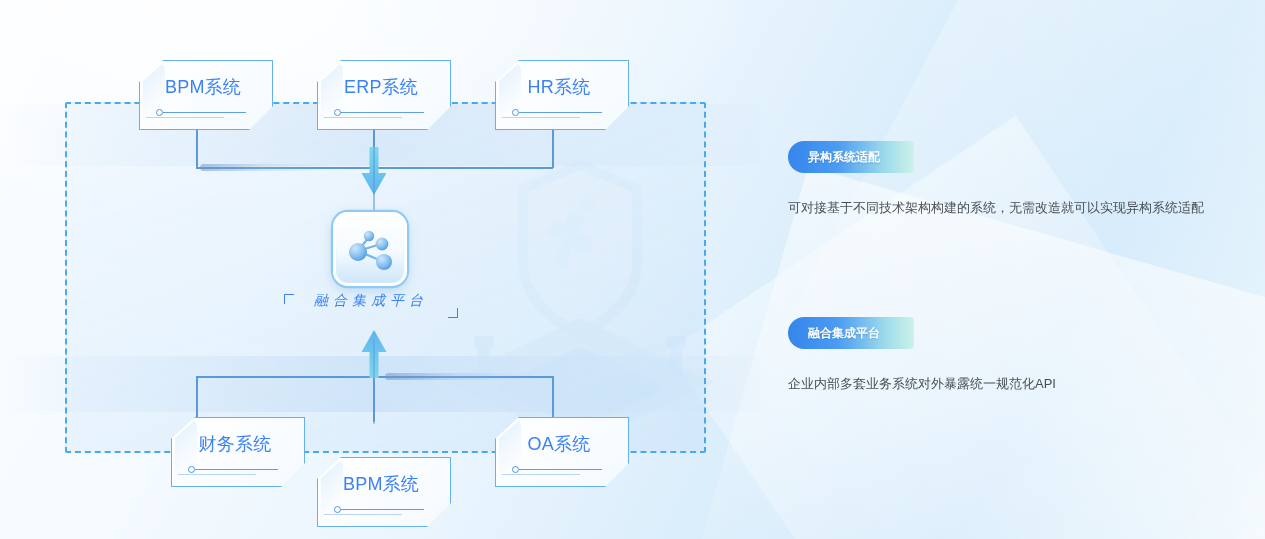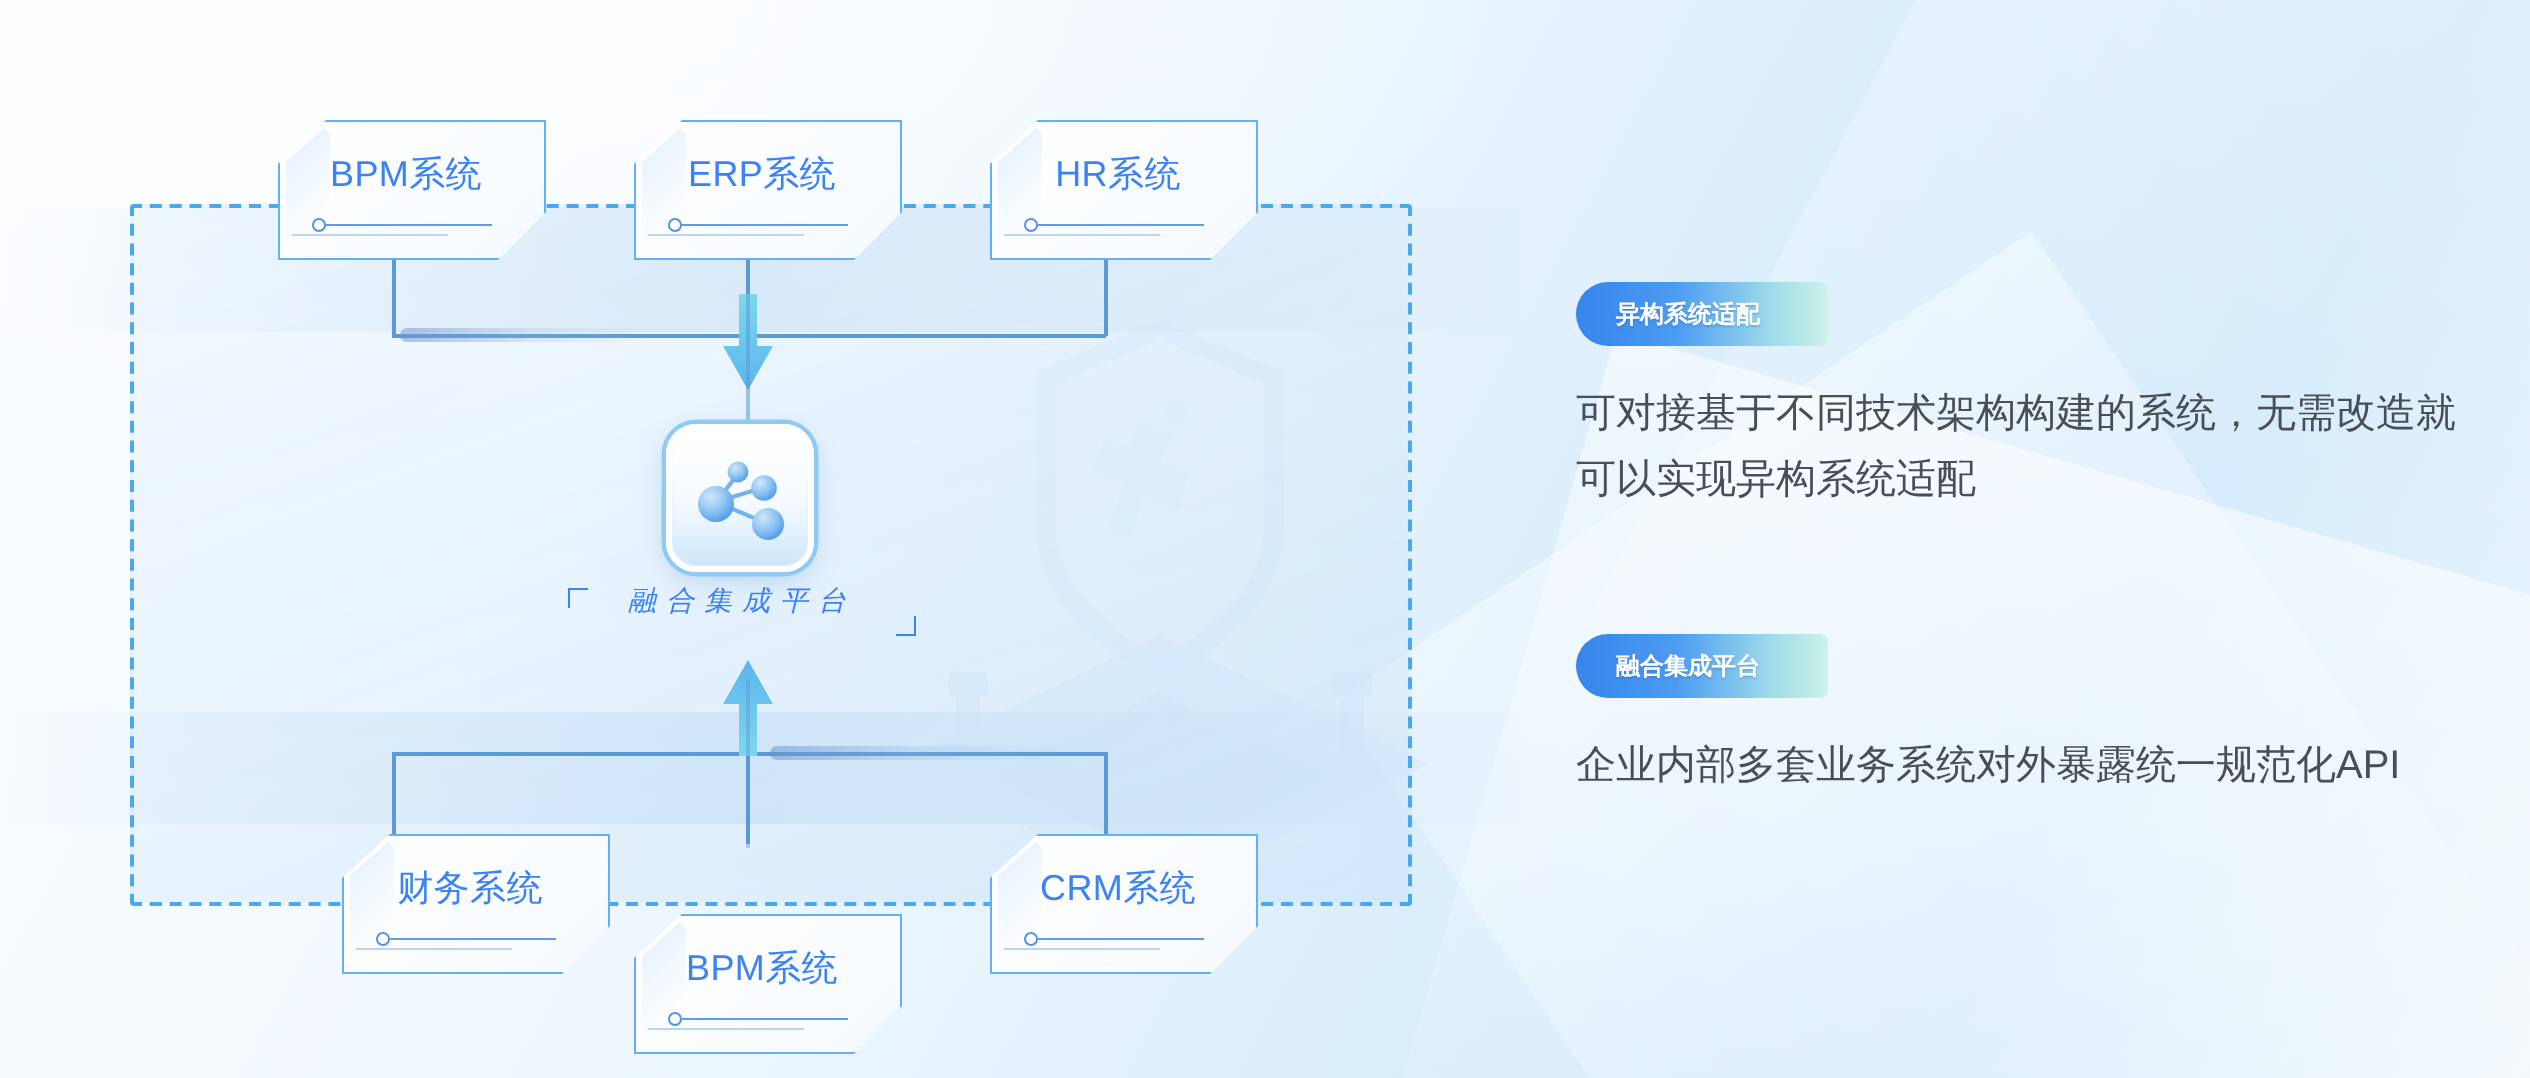--- a/index.html
+++ b/index.html
@@ -205,21 +205,21 @@
     font-weight: bold;
     color: #ffffff;
     border-radius: 16px 4px 4px 16px;
     background: linear-gradient(90deg, #3585ec 0%, #4c9cf2 40%, #9fdcea 78%, #cdf2e9 100%);
     white-space: nowrap;
     text-shadow: 0 1px 1px rgba(40,95,165,.30);
   }
   .feature-desc {
     margin-top: 18px;
     width: 444px;
-    font-size: 20px;
+    font-size: 13px;
     line-height: 33px;
     color: #4a4f57;
   }
 </style>
 </head>
 <body>
 
 <div id="stage">
 
   <div class="glowtop"></div>
@@ -344,21 +344,21 @@
       <div class="node-deco">
         <div class="dot"></div>
         <div class="bar"></div>
         <div class="bar2"></div>
       </div>
     </div>
 
     <div class="node" style="left:495px; top:417px;">
       <div class="node-inner"></div>
       <div class="node-bevel"></div>
-      <div class="node-label">CRM系统</div>
+      <div class="node-label">OA系统</div>
       <div class="node-deco">
         <div class="dot"></div>
         <div class="bar"></div>
         <div class="bar2"></div>
       </div>
     </div>
 
     <div class="platform-icon">
       <svg width="68" height="68" viewBox="0 0 68 68">
         <defs>

